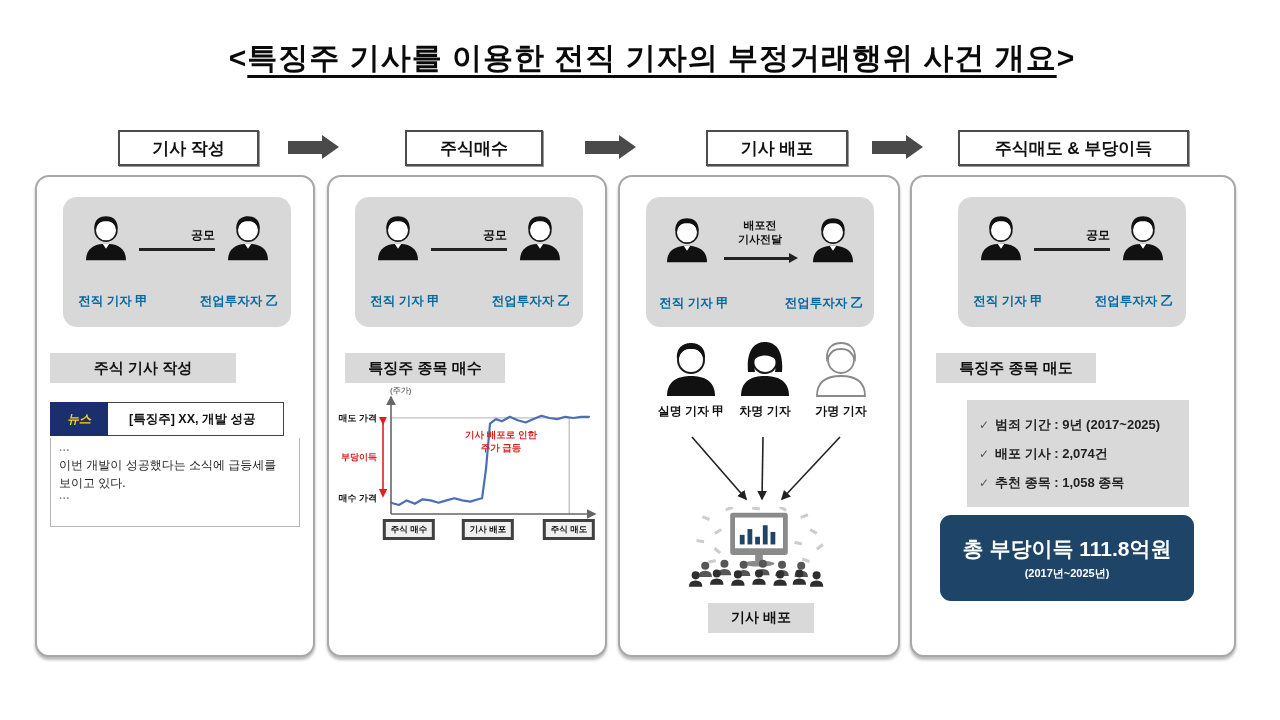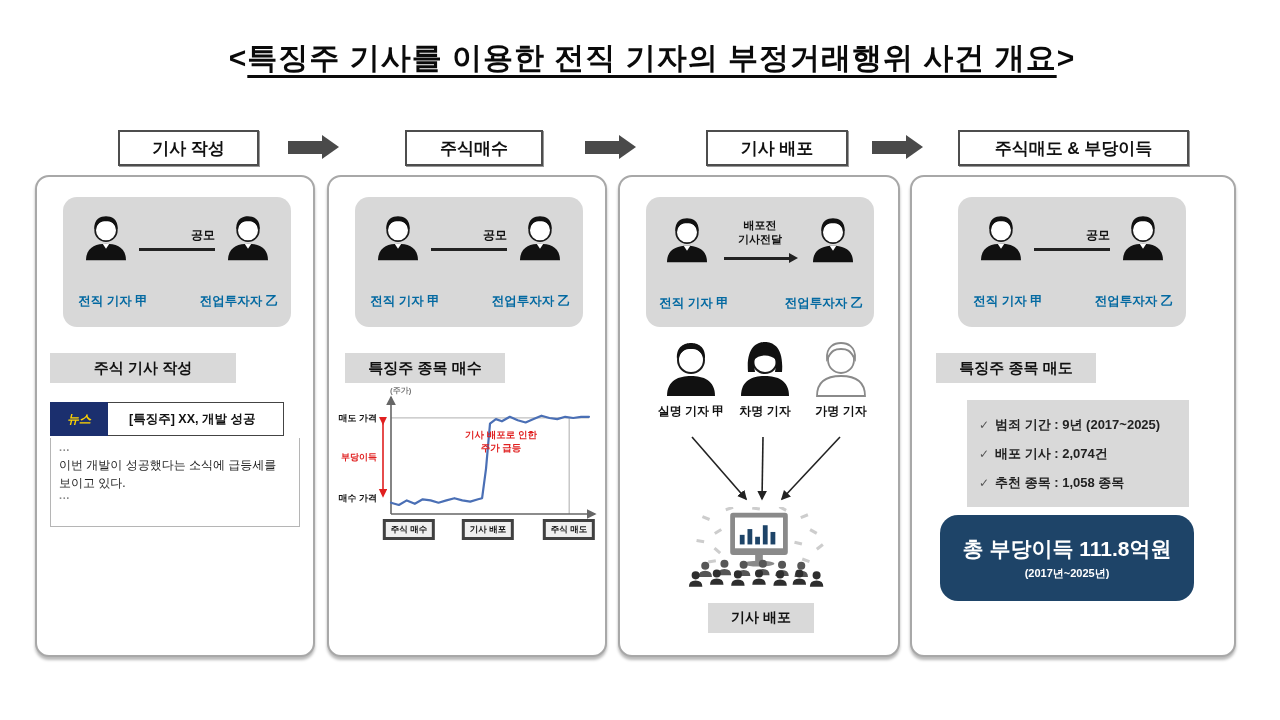--- a/index.html
+++ b/index.html
@@ -61,21 +61,21 @@
   .journ{position:absolute;top:160px;width:86px;text-align:center;}
   .journ .p-svg{display:block;margin:0 auto;}
   .journ .j-label{margin-top:4px;font-size:12px;font-weight:800;white-space:nowrap;}
   .dist-bar{position:absolute;left:88px;top:426px;width:106px;height:30px;background:#d9d9d9;
             display:flex;align-items:center;justify-content:center;font-size:14px;font-weight:800;}
 
   
   .stats{position:absolute;left:55px;top:223px;width:222px;background:#d9d9d9;padding:10px 12px;box-sizing:border-box;}
   .stat-row{display:flex;align-items:center;gap:6px;font-size:13px;font-weight:800;color:#222;height:29px;white-space:nowrap;}
   .stat-check{color:#555;font-size:12px;}
-  .total-box{position:absolute;left:28px;top:338px;width:254px;height:86px;background:#1e4468;border-radius:18px;
+  .total-box{position:absolute;left:28px;top:338px;width:254px;height:86px;background:#1e4468;border-radius:11px;
              display:flex;flex-direction:column;align-items:center;justify-content:center;color:#fff;}
   .total-main{font-size:21px;font-weight:800;white-space:nowrap;}
   .total-sub{font-size:11px;font-weight:700;margin-top:3px;}
 </style>
 </head>
 <body>
 
 <div id="canvas">
 
   <div class="title"><span>&lt;</span><span class="inner">특징주 기사를 이용한 전직 기자의 부정거래행위 사건 개요</span><span>&gt;</span></div>

